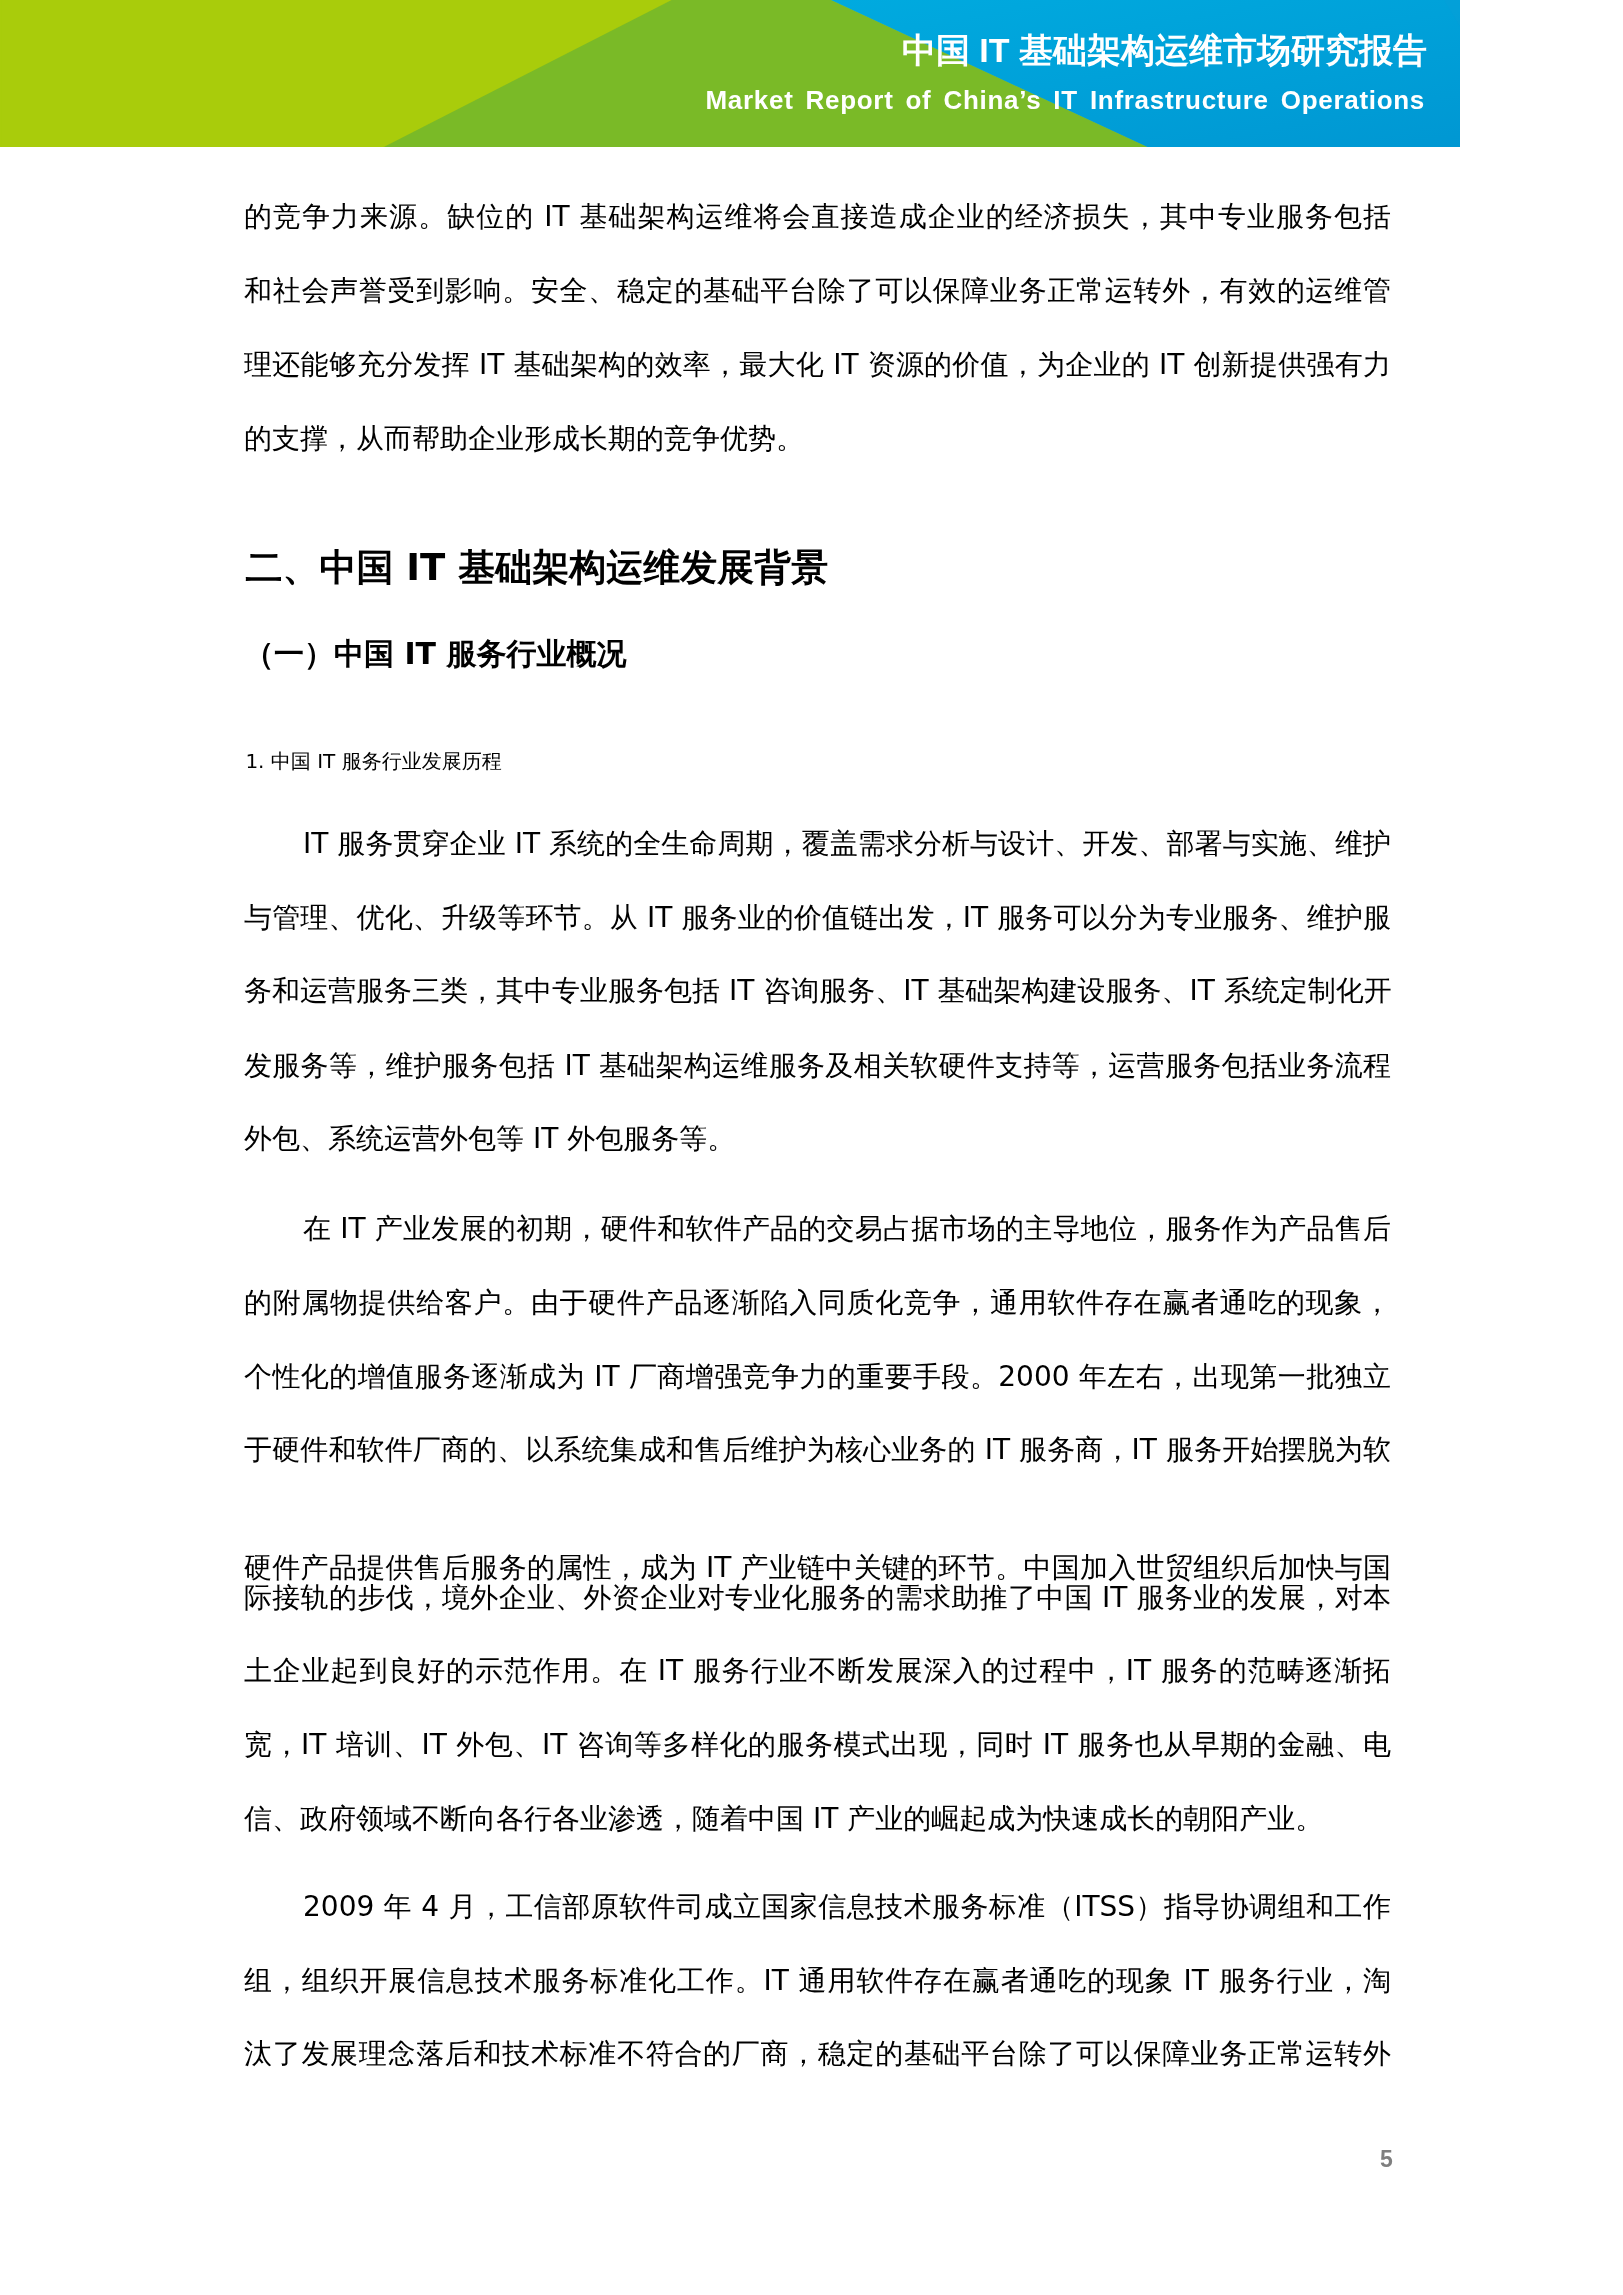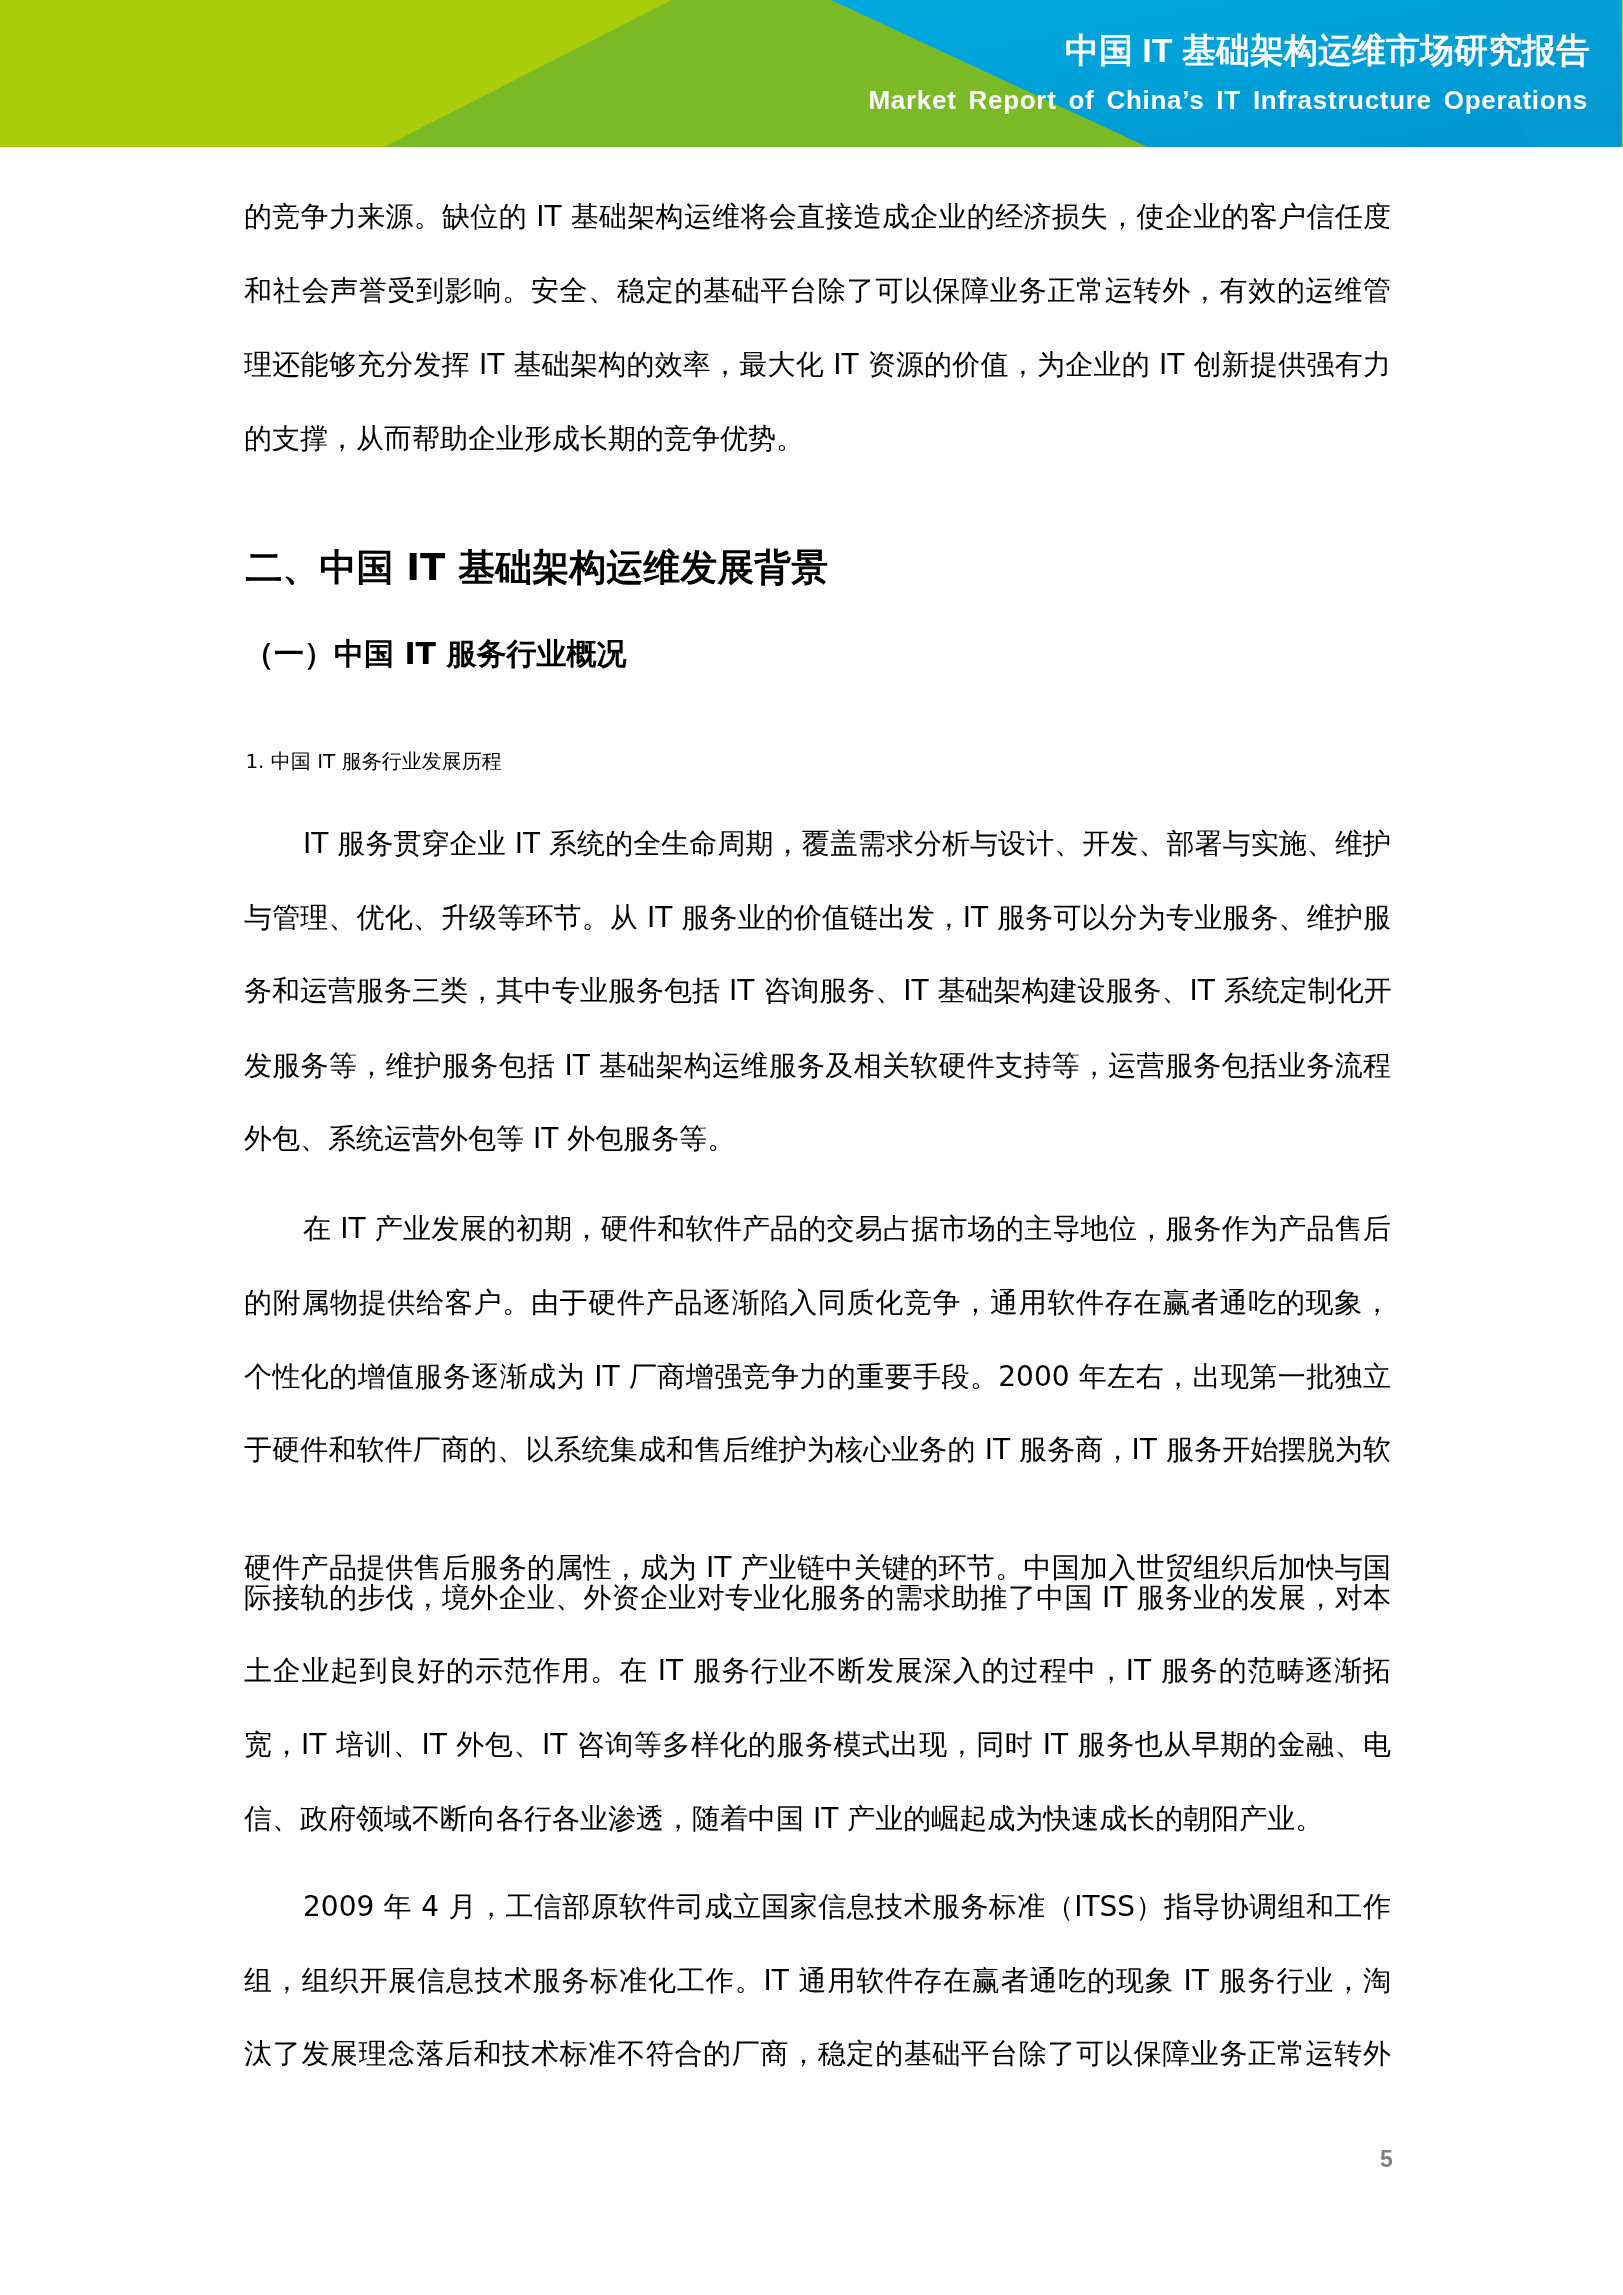--- a/index.html
+++ b/index.html
@@ -2,21 +2,21 @@
 <html style="font-size:11px"><head>
 <meta charset="utf-8">
 <style>
   html, body { margin: 0; padding: 0; }
   body {
     width: 1623px; height: 2295px; position: relative; overflow: hidden;
     background: #ffffff; color: #000000;
     font-family: "DejaVu Sans", "Liberation Sans", sans-serif;
   }
   .banner {
-    position: absolute; left: 0; top: 0; width: 1623px; height: 147px; overflow: hidden;
+    position: absolute; left: 0; top: 0; width: 1460px; height: 147px; overflow: hidden;
     background: #a9cc0b;
   }
   .banner svg { position: absolute; left: 0; top: 0; }
   .banner-title {
     position: absolute; right: 33px; top: 30px;
     font-family: "Liberation Sans", sans-serif; font-weight: bold;
     font-size: 34px; line-height: 41px; color: #ffffff; white-space: nowrap;
     letter-spacing: 0px;
   }
   .banner-subtitle {
@@ -68,21 +68,21 @@
     <polygon points="1219,0 2381,0 2381,216 1684,216" fill="url(#blueGrad)"></polygon>
     <polygon points="2120,0 2381,0 2381,216 2250,216" fill="#0a9fd8" opacity="0.35"></polygon>
   </svg>
   <div class="banner-title">中国 IT 基础架构运维市场研究报告</div>
   <div class="banner-subtitle">Market Report of China’s IT Infrastructure Operations</div>
 </div>
 
 <div class="content">
 
   <div>
-    <div class="line" style="top:180px">的竞争力来源。缺位的 IT 基础架构运维将会直接造成企业的经济损失，使企业的客户信任度</div>
+    <div class="line" style="top:180px">的竞争力来源。缺位的 IT 基础架构运维将会直接造成企业的经济损失，其中专业服务包括</div>
     <div class="line" style="top:254px">和社会声誉受到影响。安全、稳定的基础平台除了可以保障业务正常运转外，有效的运维管</div>
     <div class="line" style="top:328px">理还能够充分发挥 IT 基础架构的效率，最大化 IT 资源的价值，为企业的 IT 创新提供强有力</div>
     <div class="line last" style="top:402px">的支撑，从而帮助企业形成长期的竞争优势。</div>
   </div>
 
   <div class="h1" style="top:512px">二、中国 IT 基础架构运维发展背景</div>
   <div class="h2" style="top:627px">（一）中国 IT 服务行业概况</div>
   <div class="h3" style="top:744px">1. 中国 IT 服务行业发展历程</div>
 
   <div>

